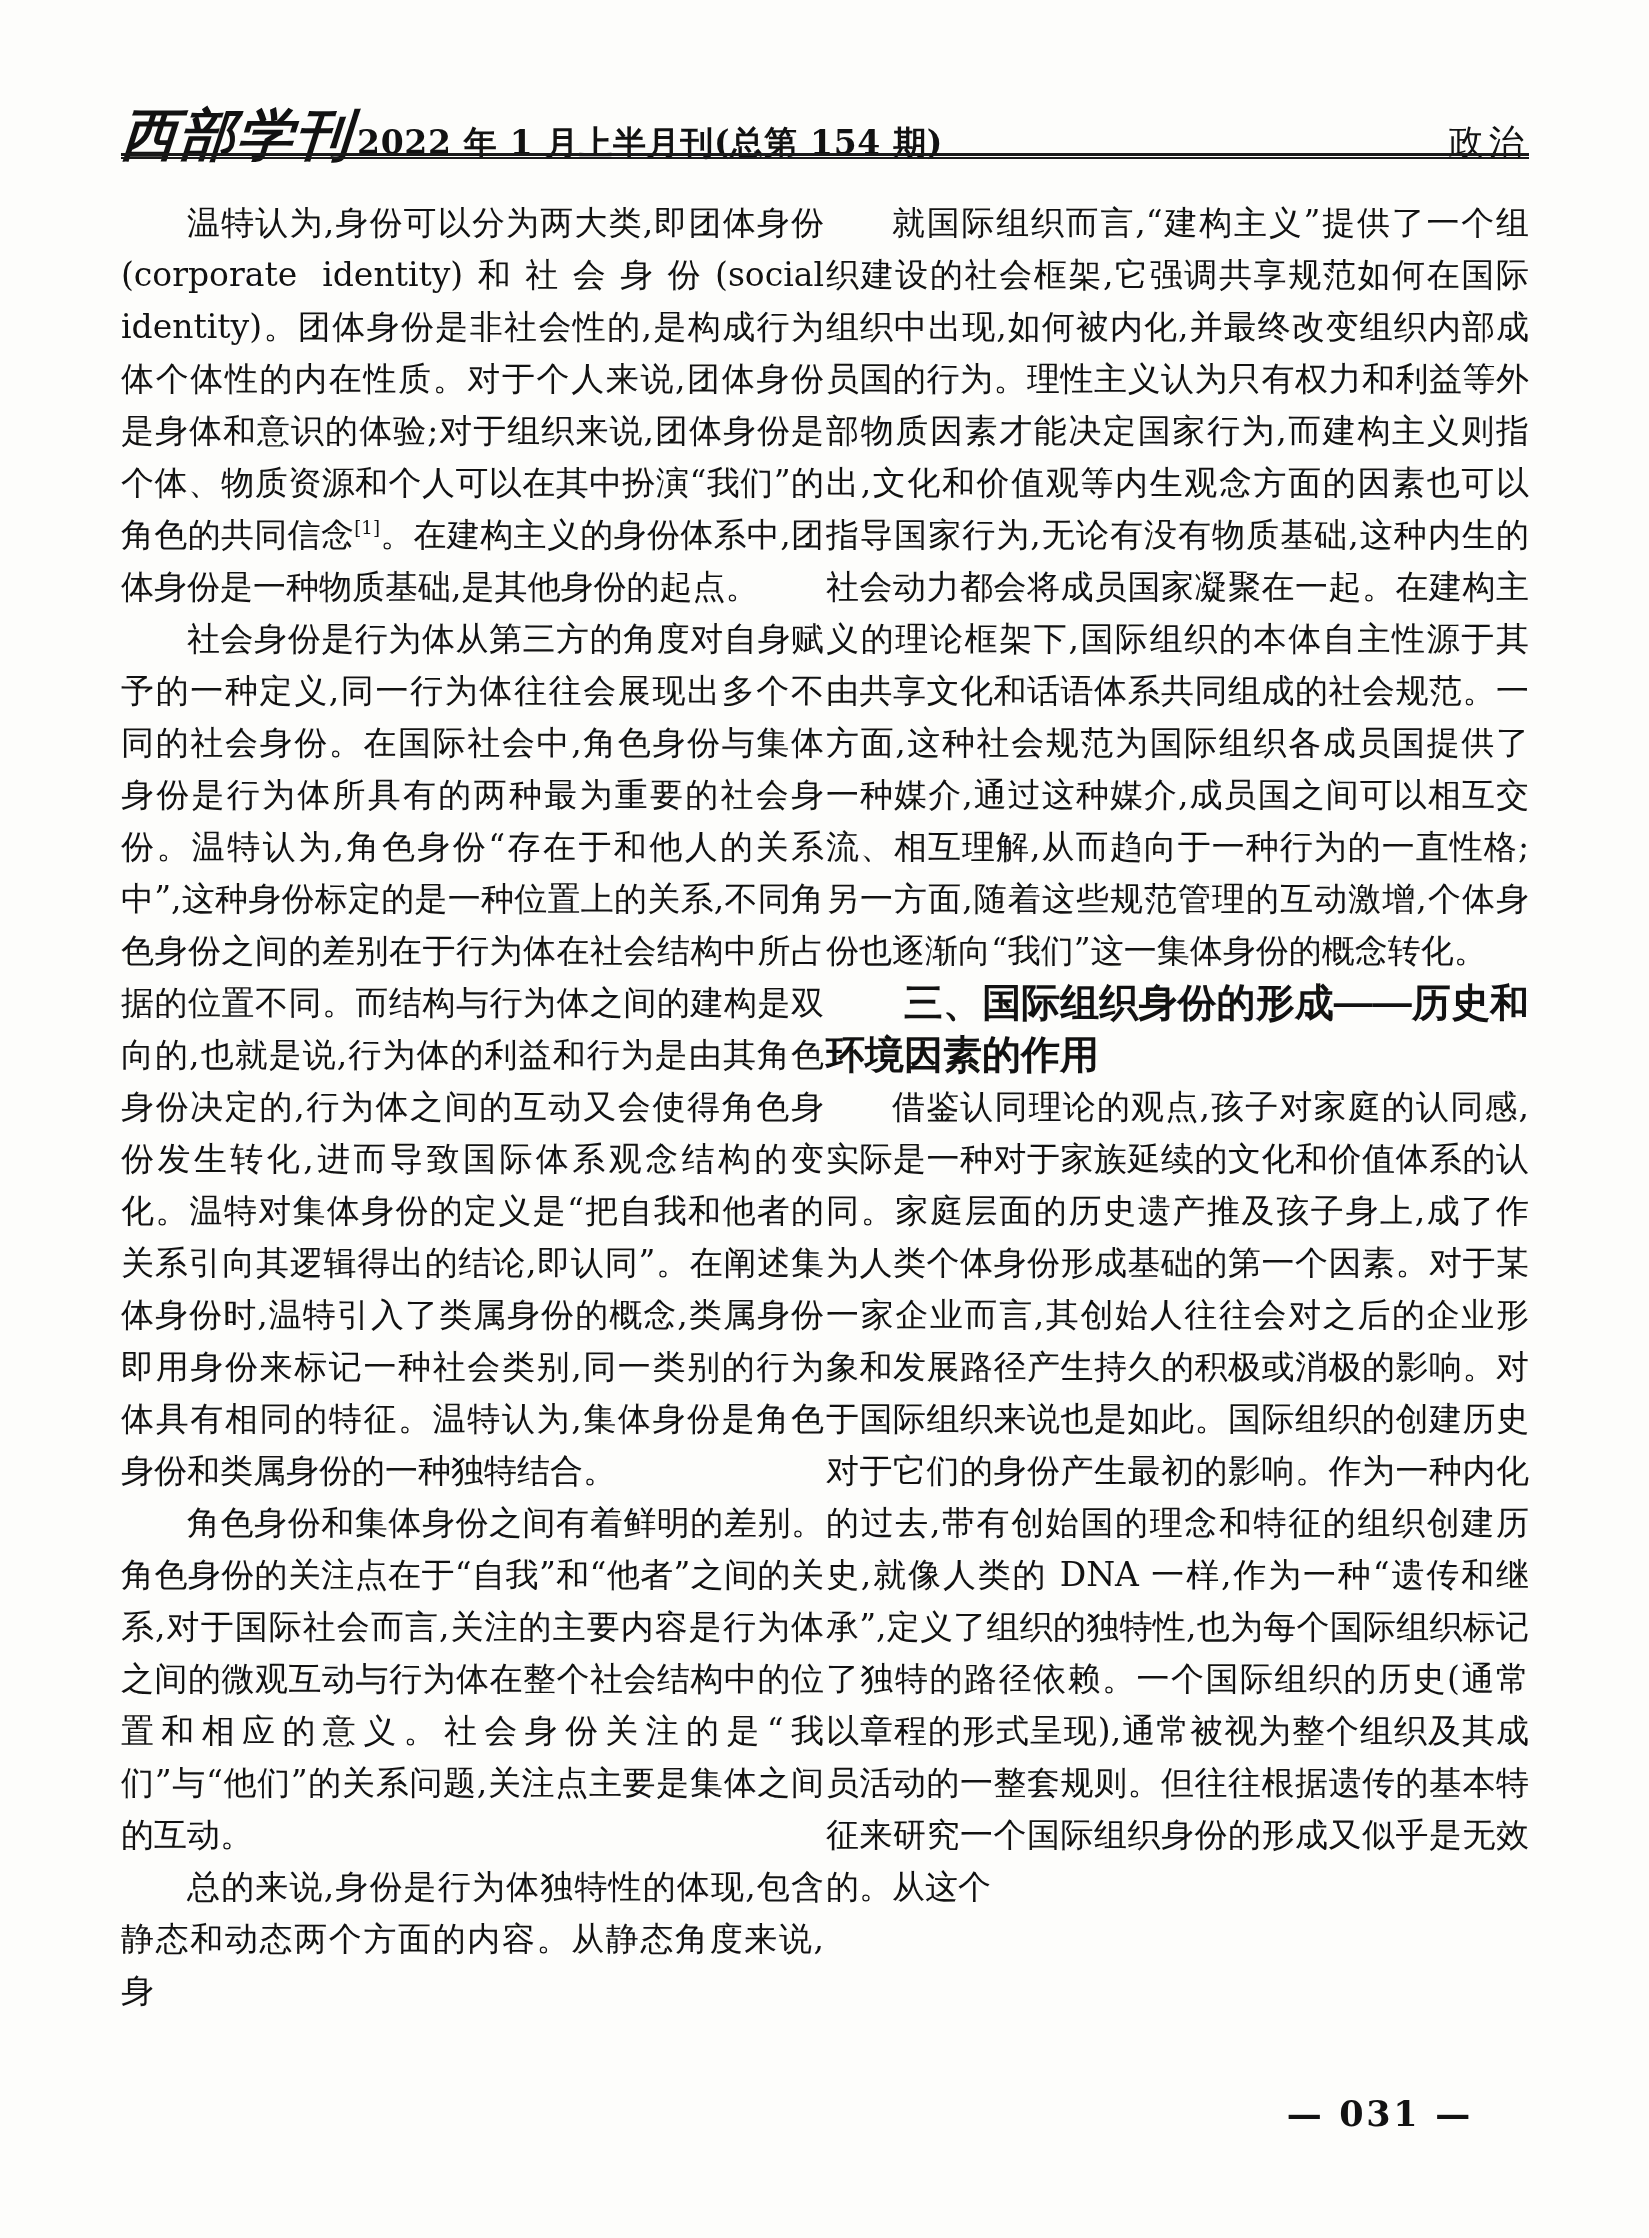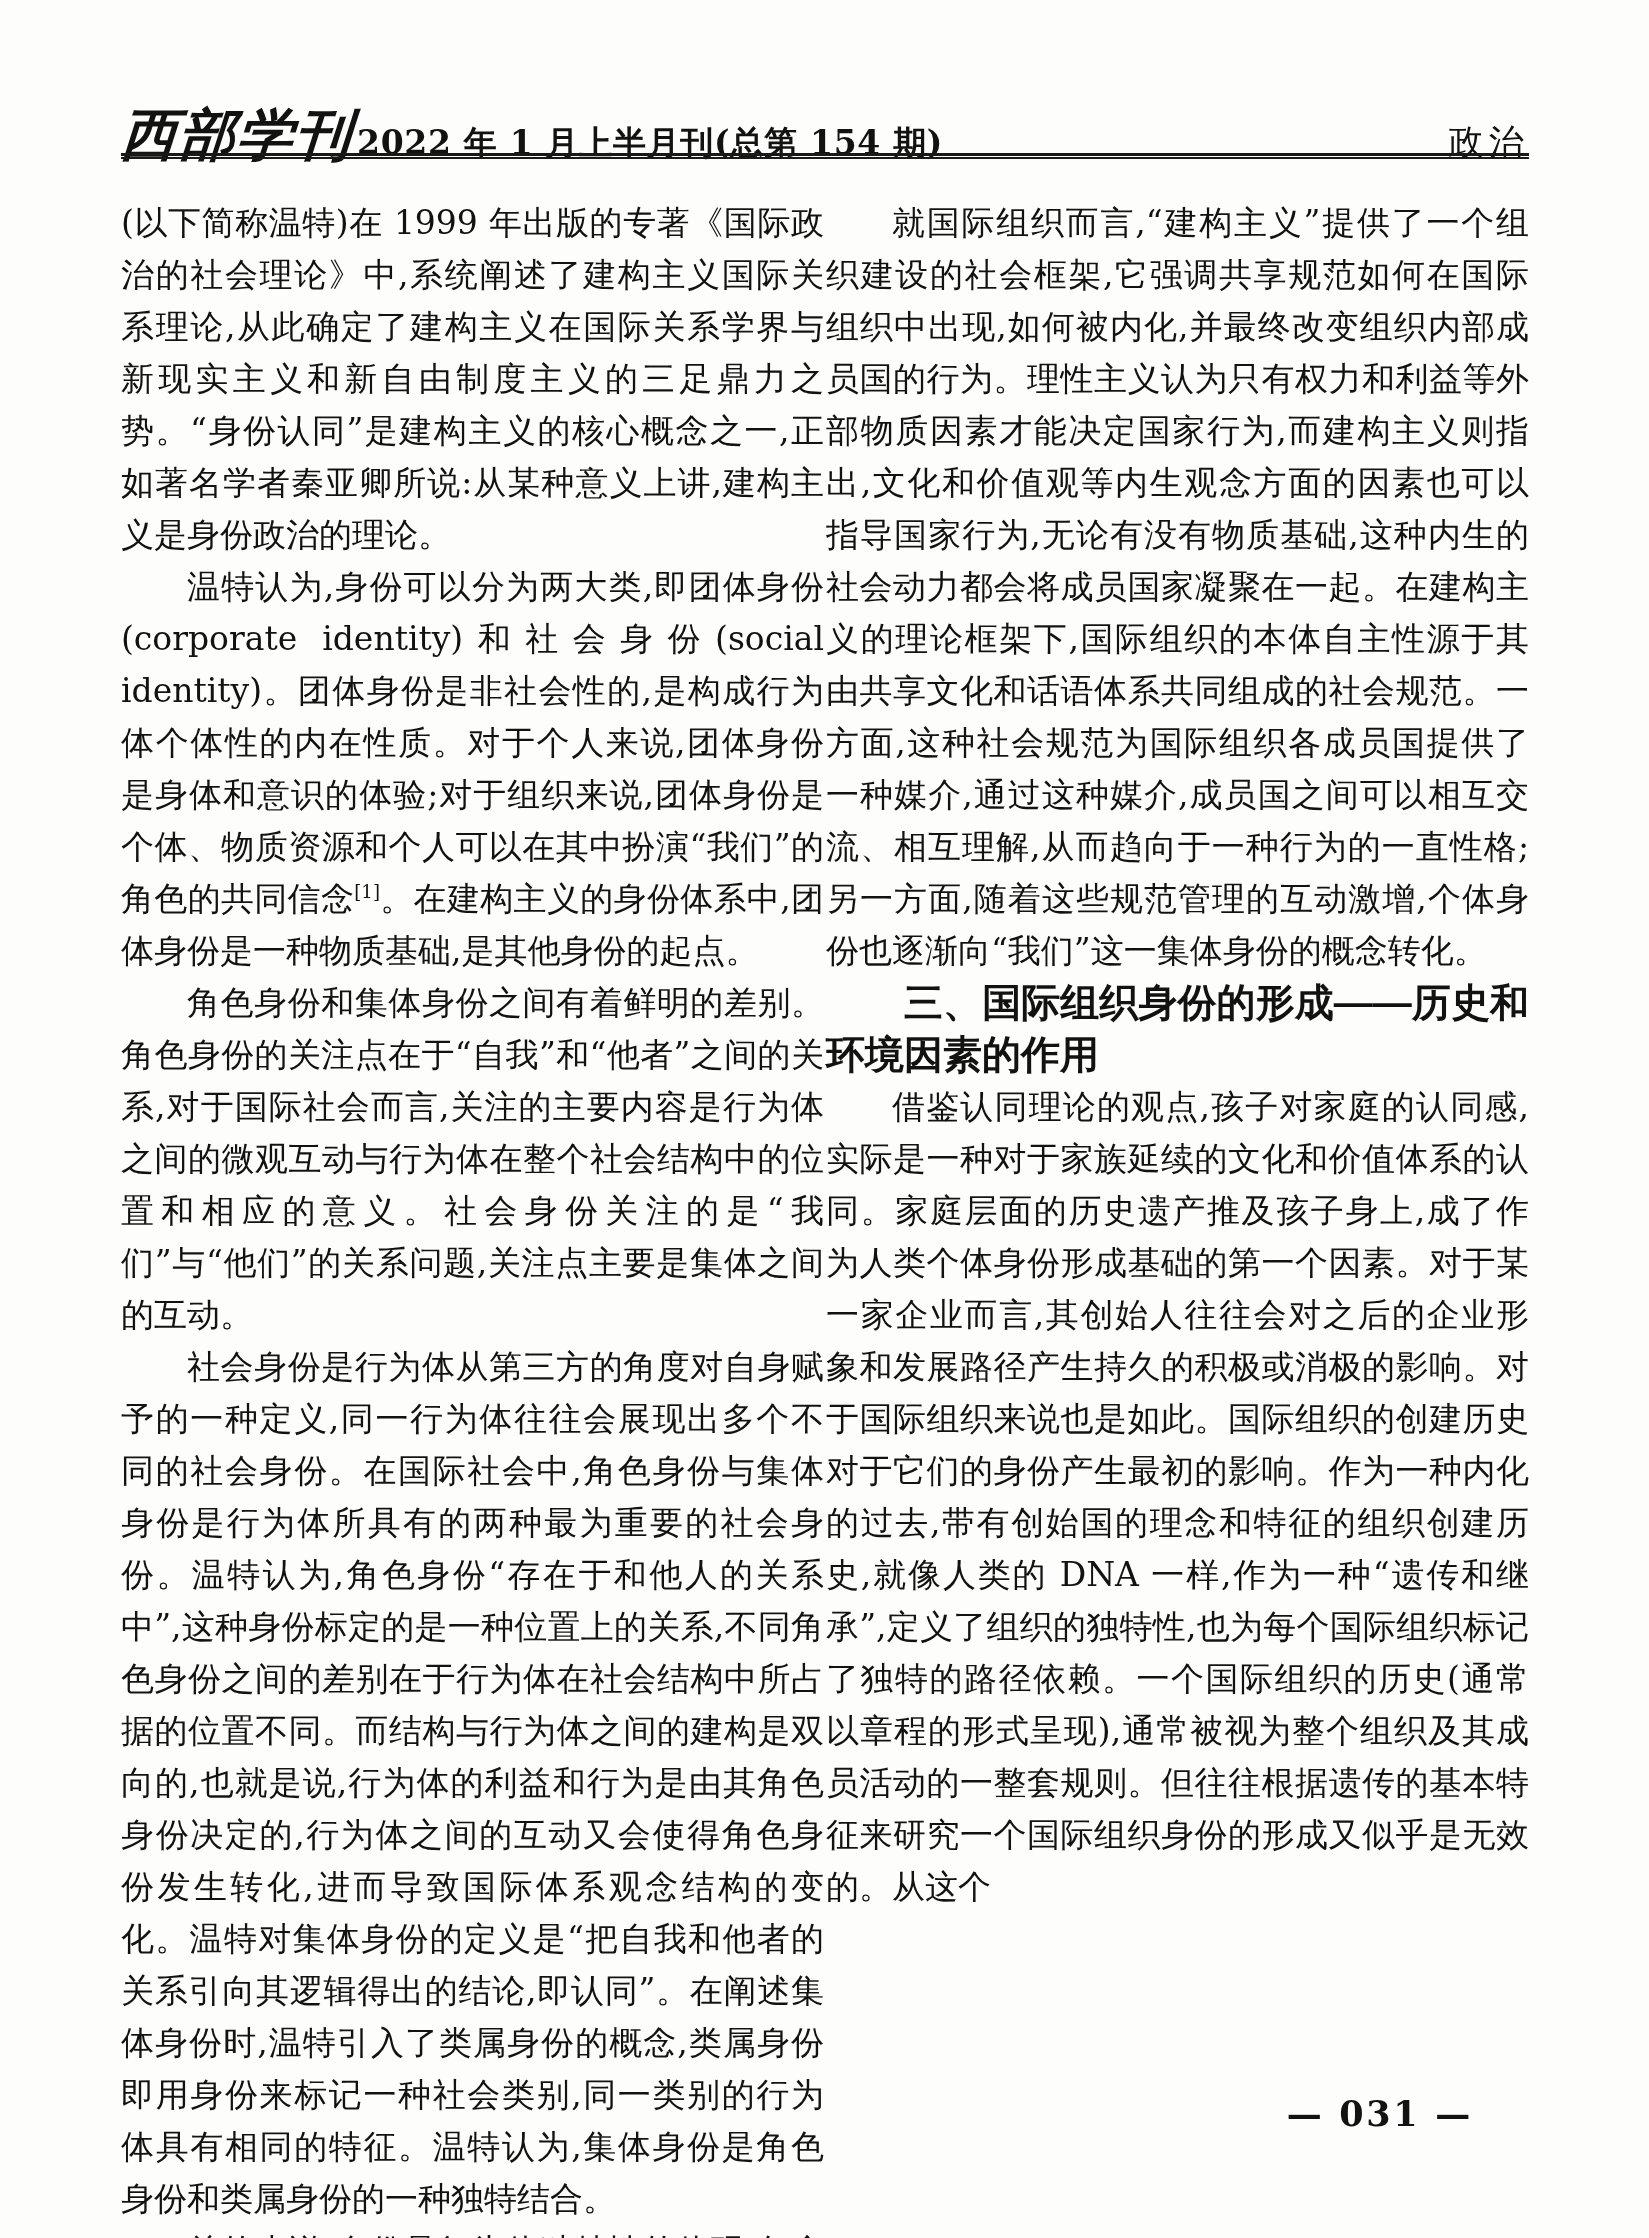--- a/index.html
+++ b/index.html
@@ -108,24 +108,23 @@
   <header class="page-header">
     <span class="journal-logo">西部学刊</span>
     <span class="issue-info">2022 年 1 月上半月刊(总第 154 期)</span>
     <span class="section-label">政治</span>
   </header>
 
   <div class="header-rule"></div>
 
   <main>
     <div class="col col-left">
-      <p class="noindent">(以下简称温特)在 1999 年出版的专著《国际政治的社会理论》中,系统阐述了建构主义国际关系理论,从此确定了建构主义在国际关系学界与新现实主义和新自由制度主义的三足鼎力之势。“身份认同”是建构主义的核心概念之一,正如著名学者秦亚卿所说:从某种意义上讲,建构主义是身份政治的理论。</p>
       <p class="indent"><span>温特认为,身份可以分为两大类,即团体身份(corporate identity)和社会身份(social identity)。团体身份是非社会性的,是构成行为体个体性的内在性质。对于个人来说,团体身份是身体和意识的体验;对于组织来说,团体身份是个体、物质资源和个人可以在其中扮演“我们”的角色的共同信念</span><sup class="footnote-ref">[1]</sup><span>。在建构主义的身份体系中,团体身份是一种物质基础,是其他身份的起点。</span></p>
+      <p class="indent">社会身份是行为体从第三方的角度对自身赋予的一种定义,同一行为体往往会展现出多个不同的社会身份。在国际社会中,角色身份与集体身份是行为体所具有的两种最为重要的社会身份。温特认为,角色身份“存在于和他人的关系中”,这种身份标定的是一种位置上的关系,不同角色身份之间的差别在于行为体在社会结构中所占据的位置不同。而结构与行为体之间的建构是双向的,也就是说,行为体的利益和行为是由其角色身份决定的,行为体之间的互动又会使得角色身份发生转化,进而导致国际体系观念结构的变化。温特对集体身份的定义是“把自我和他者的关系引向其逻辑得出的结论,即认同”。在阐述集体身份时,温特引入了类属身份的概念,类属身份即用身份来标记一种社会类别,同一类别的行为体具有相同的特征。温特认为,集体身份是角色身份和类属身份的一种独特结合。</p>
       <p class="indent">角色身份和集体身份之间有着鲜明的差别。角色身份的关注点在于“自我”和“他者”之间的关系,对于国际社会而言,关注的主要内容是行为体之间的微观互动与行为体在整个社会结构中的位置和相应的意义。社会身份关注的是“我们”与“他们”的关系问题,关注点主要是集体之间的互动。</p>
-      <p class="indent">社会身份是行为体从第三方的角度对自身赋予的一种定义,同一行为体往往会展现出多个不同的社会身份。在国际社会中,角色身份与集体身份是行为体所具有的两种最为重要的社会身份。温特认为,角色身份“存在于和他人的关系中”,这种身份标定的是一种位置上的关系,不同角色身份之间的差别在于行为体在社会结构中所占据的位置不同。而结构与行为体之间的建构是双向的,也就是说,行为体的利益和行为是由其角色身份决定的,行为体之间的互动又会使得角色身份发生转化,进而导致国际体系观念结构的变化。温特对集体身份的定义是“把自我和他者的关系引向其逻辑得出的结论,即认同”。在阐述集体身份时,温特引入了类属身份的概念,类属身份即用身份来标记一种社会类别,同一类别的行为体具有相同的特征。温特认为,集体身份是角色身份和类属身份的一种独特结合。</p>
       <p class="indent">总的来说,身份是行为体独特性的体现,包含静态和动态两个方面的内容。从静态角度来说,身</p>
     </div>
 
     <div class="col col-right">
       <p class="indent">就国际组织而言,“建构主义”提供了一个组织建设的社会框架,它强调共享规范如何在国际组织中出现,如何被内化,并最终改变组织内部成员国的行为。理性主义认为只有权力和利益等外部物质因素才能决定国家行为,而建构主义则指出,文化和价值观等内生观念方面的因素也可以指导国家行为,无论有没有物质基础,这种内生的社会动力都会将成员国家凝聚在一起。在建构主义的理论框架下,国际组织的本体自主性源于其由共享文化和话语体系共同组成的社会规范。一方面,这种社会规范为国际组织各成员国提供了一种媒介,通过这种媒介,成员国之间可以相互交流、相互理解,从而趋向于一种行为的一直性格;另一方面,随着这些规范管理的互动激增,个体身份也逐渐向“我们”这一集体身份的概念转化。</p>
       <h3 class="indent section-heading">三、国际组织身份的形成——历史和环境因素的作用</h3>
       <p class="indent">借鉴认同理论的观点,孩子对家庭的认同感,实际是一种对于家族延续的文化和价值体系的认同。家庭层面的历史遗产推及孩子身上,成了作为人类个体身份形成基础的第一个因素。对于某一家企业而言,其创始人往往会对之后的企业形象和发展路径产生持久的积极或消极的影响。对于国际组织来说也是如此。国际组织的创建历史对于它们的身份产生最初的影响。作为一种内化的过去,带有创始国的理念和特征的组织创建历史,就像人类的 DNA 一样,作为一种“遗传和继承”,定义了组织的独特性,也为每个国际组织标记了独特的路径依赖。一个国际组织的历史(通常以章程的形式呈现),通常被视为整个组织及其成员活动的一整套规则。但往往根据遗传的基本特征来研究一个国际组织身份的形成又似乎是无效的。从这个</p>
     </div>
   </main>
 

